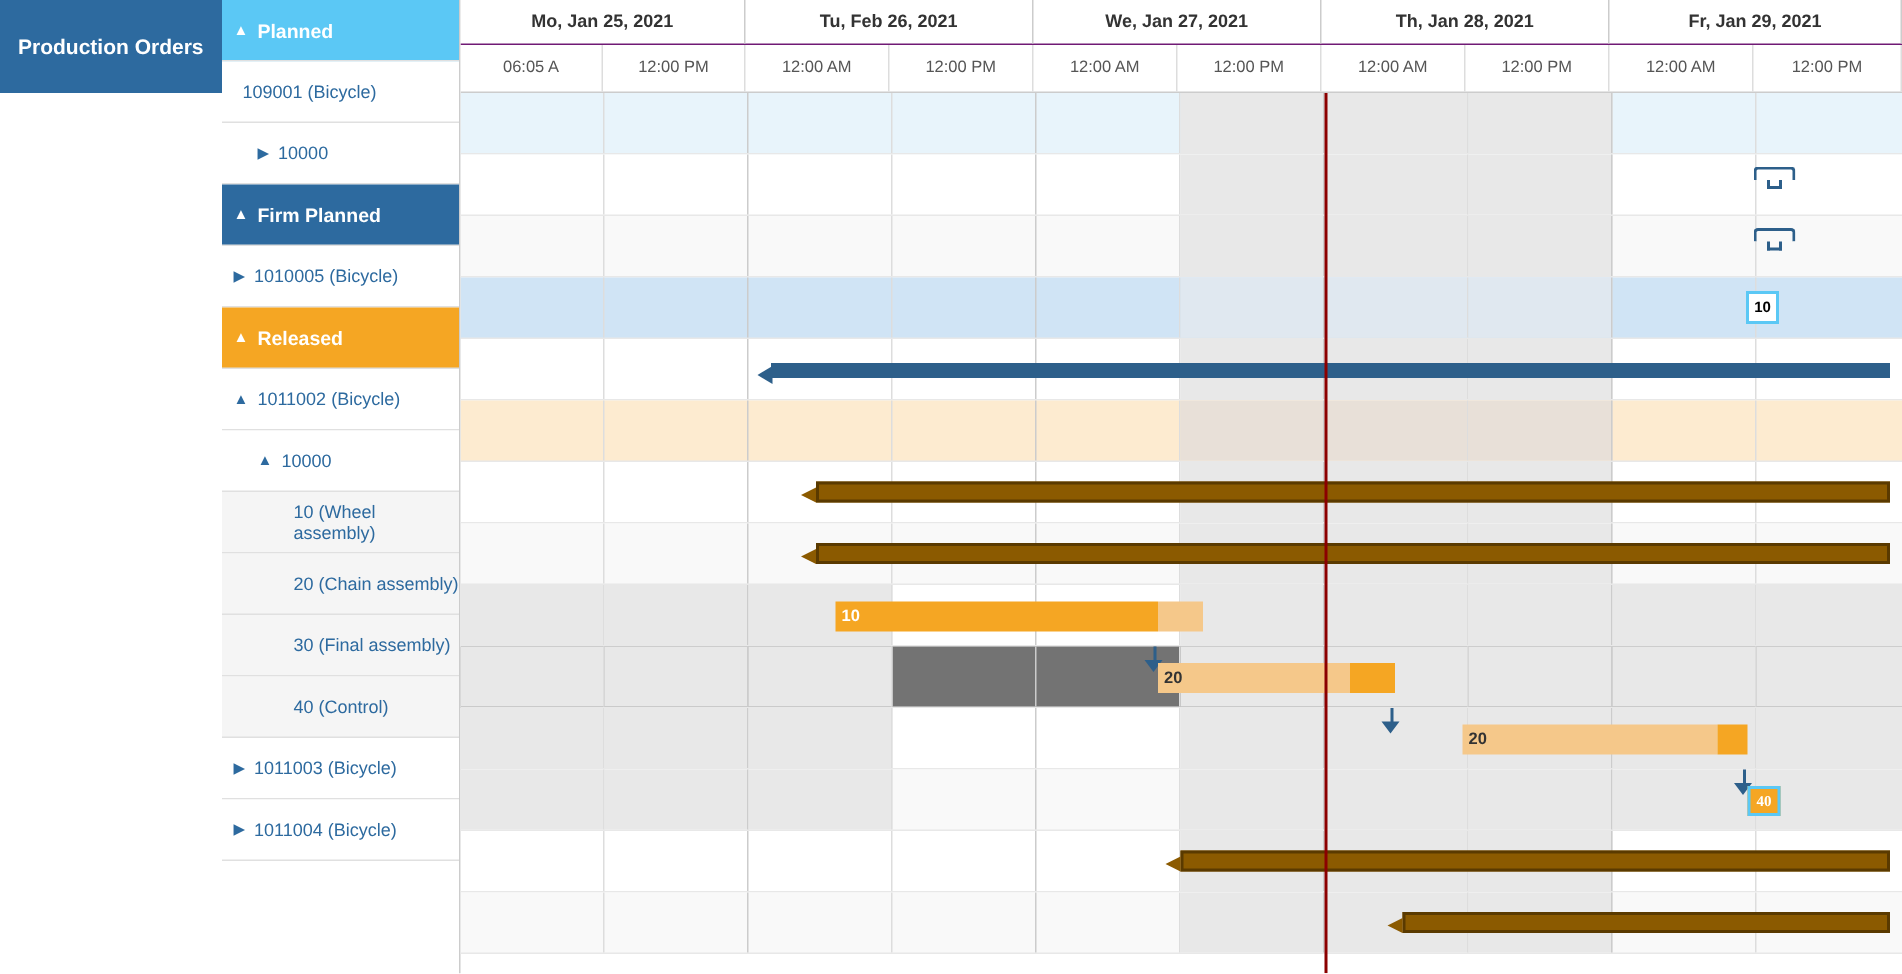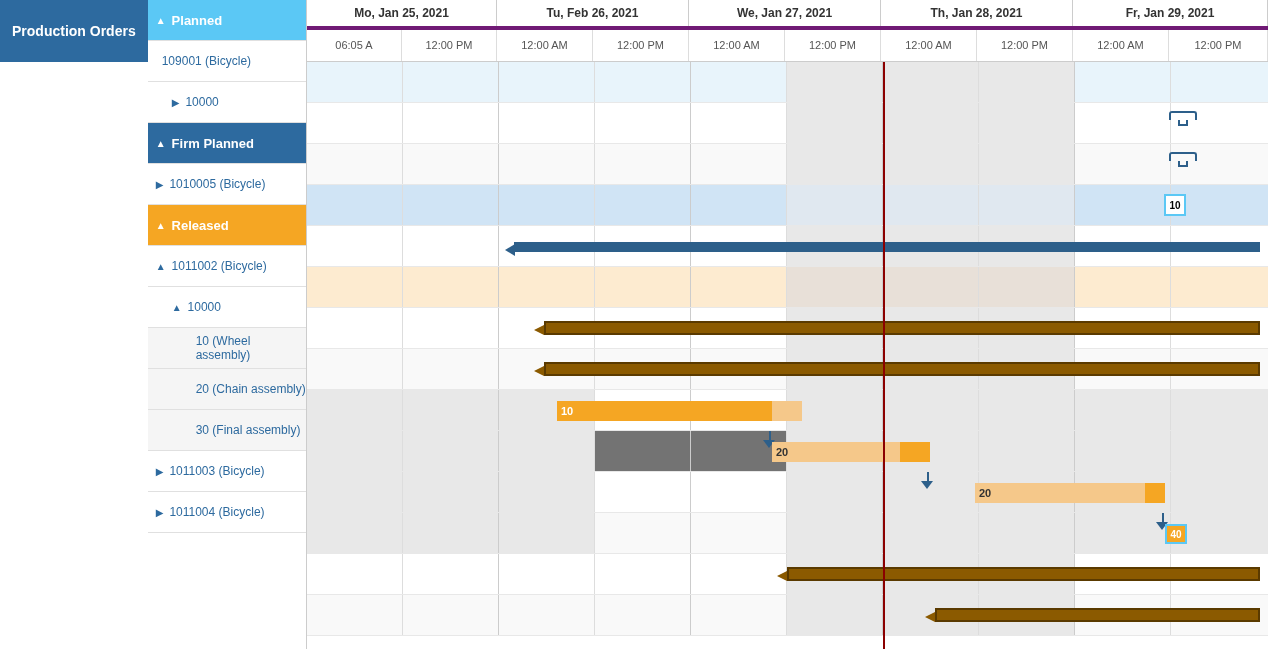--- a/index.html
+++ b/index.html
@@ -27,21 +27,21 @@
     .tree-toggle { font-size: 10px; margin-right: 6px; color: inherit; }
     .tree-label { font-size: 12px; }
     .tree-label a { color: #2d6a9f; text-decoration: none; }
     .section-label { font-size: 13px; font-weight: bold; color: white; }
     
     
     .right-panel { flex: 1; display: flex; flex-direction: column; overflow: hidden; }
     
     .gantt-header { height: 62px; border-bottom: 1px solid #ccc; display: flex; flex-direction: column; background: #fff; }
     
-    .date-row { display: flex; height: 30px; border-bottom: 4px solid #701a75; }
+    .date-row { display: flex; height: 30px; border-bottom: 1px solid #701a75; }
     .time-row { display: flex; height: 32px; }
     
     .date-cell { display: flex; align-items: center; justify-content: center; font-size: 12px; font-weight: bold; border-right: 1px solid #ccc; color: #333; }
     .time-cell { display: flex; align-items: center; justify-content: center; font-size: 11px; border-right: 1px solid #ddd; color: #555; }
     
     .gantt-body { flex: 1; overflow-y: auto; overflow-x: hidden; position: relative; }
     
     .gantt-rows { position: relative; }
     
     .gantt-row { height: 41px; display: flex; border-bottom: 1px solid #e8e8e8; position: relative; }
@@ -101,20 +101,23 @@
       </div>
 
       <div class="tree-row row-op">
         <span class="tree-label"><a href="#">10 (Wheel assembly)</a></span>
       </div>
       <div class="tree-row row-op">
         <span class="tree-label"><a href="#">20 (Chain assembly)</a></span>
       </div>
       <div class="tree-row row-op">
         <span class="tree-label"><a href="#">30 (Final assembly)</a></span>
+      </div>
+      <div class="tree-row row-op">
+        <span class="tree-label"><a href="#">40 (Control)</a></span>
       </div>
 
       <div class="tree-row row-order">
         <span class="tree-toggle" style="color:#2d6a9f;">▶</span>
         <span class="tree-label"><a href="#">1011003 (Bicycle)</a></span>
       </div>
 
       <div class="tree-row row-order">
         <span class="tree-toggle" style="color:#2d6a9f;">▶</span>
         <span class="tree-label"><a href="#">1011004 (Bicycle)</a></span>
@@ -371,21 +374,21 @@
 
             <div style="position:absolute;left:620px;top:0px;width:2px;height:11px;background:#2d5f8a;"></div>
             <div style="position:absolute;left:614px;top:9px;width:0;height:0;border-left:6px solid transparent;border-right:6px solid transparent;border-top:8px solid #2d5f8a;"></div>
 
             <div style="position:absolute;left:668px;top:11px;height:20px;width:170px;background:#f5c88a;display:flex;align-items:center;padding-left:4px;font-size:11px;font-weight:bold;color:#333;">20</div>
             <div style="position:absolute;left:838px;top:11px;height:20px;width:20px;background:#f5a623;"></div>
           </div>
         </div>
 
         <div class="gantt-row" style="background:#f9f9f9;">
-          <div style="position:relative;width:100%;height:100%;">
+          <div style="position:relative;width:100%;height:100%;font-family:Liberation Serif, serif;">
             <div style="position:absolute;top:0;left:0;right:0;bottom:0;display:flex;pointer-events:none;">
               <div style="width:96px;border-right:1px solid #ddd;height:100%;background:#e8e8e8;"></div>
               <div style="width:96px;border-right:1px solid #ccc;height:100%;background:#e8e8e8;"></div>
               <div style="width:96px;border-right:1px solid #ddd;height:100%;background:#e8e8e8;"></div>
               <div style="width:96px;border-right:1px solid #ccc;height:100%;"></div>
               <div style="width:96px;border-right:1px solid #ddd;height:100%;"></div>
               <div style="width:96px;border-right:1px solid #ccc;height:100%;background:#e8e8e8;"></div>
               <div style="width:96px;border-right:1px solid #ddd;height:100%;background:#e8e8e8;"></div>
               <div style="width:96px;border-right:1px solid #ccc;height:100%;background:#e8e8e8;"></div>
               <div style="width:96px;border-right:1px solid #ddd;height:100%;background:#e8e8e8;"></div>

